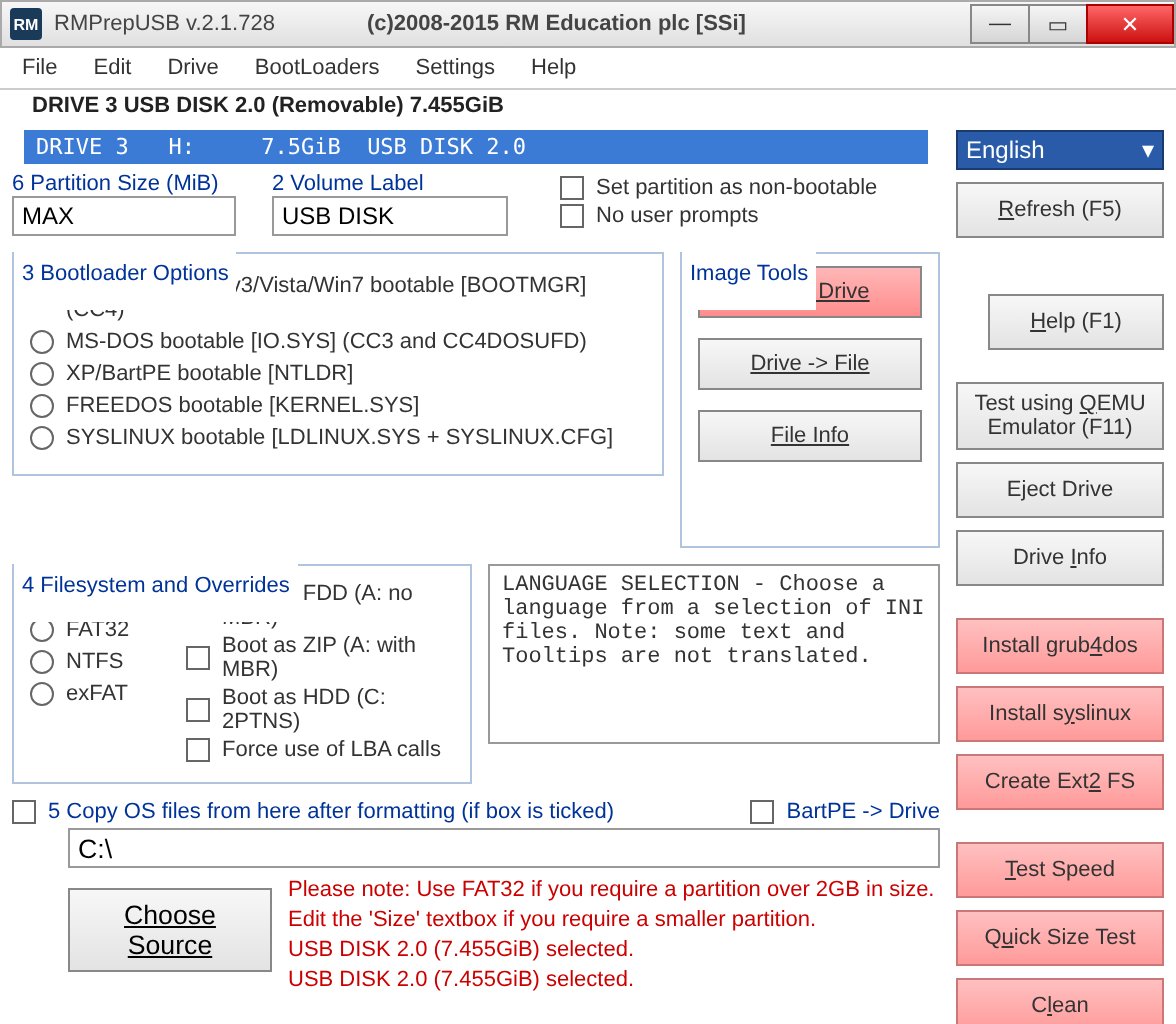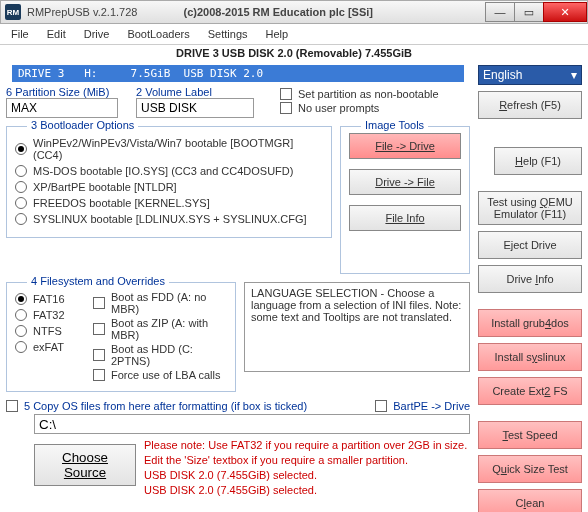--- a/index.html
+++ b/index.html
@@ -7,59 +7,59 @@
   .titlebar { background: linear-gradient(#f7f7f7,#e0e0e0); border:1px solid #aaa; height:24px; display:flex; align-items:center; justify-content:space-between; }
   .titlebar .left { display:flex; align-items:center; gap:6px; padding-left:4px; }
   .app-icon { width:16px; height:16px; background:#1a3a5a; color:#fff; font-size:8px; font-weight:bold; display:flex; align-items:center; justify-content:center; border-radius:2px;}
   .tb-title { color:#444; }
   .tb-copy { color:#444; margin-left:40px;font-weight:bold;}
   .winbtns { display:flex; }
   .winbtn { width:30px; height:20px; border:1px solid #888; background:linear-gradient(#f5f5f5,#d5d5d5); margin-left:-1px; display:flex; align-items:center; justify-content:center; font-size:11px;}
   .winbtn.close { background:linear-gradient(#f66,#c11); color:#fff; width:44px; border-color:#a00;}
   .menubar { display:flex; gap:2px; padding:2px 3px; border-bottom:1px solid #ccc; }
   .menubar span { padding:2px 8px; cursor:default; }
-  .drive-line { text-align:center; font-weight:bold; color:#222; padding:2px 4px;}
+  .drive-line { font-weight:bold; color:#222; padding:2px 16px;}
   .drive-mono { font-family: Consolas, monospace; background:#3b7bd6; color:#fff; padding:2px 6px; margin:0 6px 4px; white-space:pre;}
   .content { display:flex; }
   .main { flex:1; padding:4px 6px 6px; }
   .side { width:112px; padding:4px 6px 6px 2px; display:flex; flex-direction:column; gap:6px; }
   .lang { background:#2a5ba8; color:#fff; border:1px solid #1a3a70; height:20px; padding:2px 4px; font-size:12px; display:flex; align-items:center; justify-content:space-between;}
   .sbtn { border:1px solid #888; background:linear-gradient(#f7f7f7,#e3e3e3); height:28px; display:flex; align-items:center; justify-content:center; text-align:center; cursor:default; padding:0 2px;}
   .sbtn u { text-decoration:underline; }
   .pink { background:linear-gradient(#ffc0c0,#ff9a9a); border-color:#c77;}
   .row1 { display:flex; gap:18px; align-items:flex-start; margin-top:2px;}
   .lbl-blue { color:#003399; }
   .tinput { border:1px solid #999; height:20px; padding:0 4px; font-family:inherit; font-size:12px; width:100%;}
   .col1 { width:112px; }
   .col2 { width:118px; }
   .checks-mid { margin-left:8px; }
   .cbrow { display:flex; align-items:center; gap:6px; margin:2px 0;}
   .box12 { width:12px; height:12px; border:1px solid #666; background:#fff; flex-shrink:0;}
   .fieldset { border:1px solid #b0c4de; padding:6px 8px 8px; margin-top:8px; position:relative;}
-  .legend { position:absolute; top:-8px; left:20px; background:#fff; padding:0 4px; color:#003399;}
+  .legend { position:absolute; top:-8px; left:0; background:#fff; padding:12px 4px; color:#003399;}
   .radio { width:12px; height:12px; border:1px solid #666; border-radius:50%; background:#fff; display:inline-flex; align-items:center; justify-content:center; flex-shrink:0;}
   .radio.sel::after{ content:""; width:6px; height:6px; background:#000; border-radius:50%;}
   .optrow { display:flex; align-items:center; gap:6px; margin:4px 0;}
   .middle { display:flex; gap:8px; }
   .img-tools { width:130px; }
   .ibtn { border:1px solid #888; background:linear-gradient(#f7f7f7,#e3e3e3); height:26px; display:flex; align-items:center; justify-content:center; margin-bottom:10px;}
   .ibtn.pk { background:linear-gradient(#ffb7b7,#ff8d8d); }
   .fs-over { display:flex; gap:6px; }
   .fs-col { width:72px; }
   .ov-col { flex:1; }
   .langbox { border:1px solid #999; padding:4px 6px; font-size:11px; height:90px; overflow:hidden; flex:1;}
   .below { display:flex; align-items:center; justify-content:space-between; margin-top:6px;}
   .pathrow { display:flex; gap:8px; align-items:flex-start; margin-top:4px;}
   .pathbox { border:1px solid #999; height:20px; padding:1px 4px; flex:1; font-family:inherit;}
   .choose { border:1px solid #888; background:linear-gradient(#f7f7f7,#e3e3e3); padding:5px 12px; margin-top:6px;}
   .note-red { color:#c00; line-height:1.35; }
   .bootfs { flex:1; }
   .row-top2 { display:flex; gap:8px; }
   .mt-22 { margin-top: 22px; margin-left: 16px; }
-  .mt-8 { margin-top: 8px; }
+  .mt-8 { margin-top: 8px; font-family: Liberation Mono, monospace; }
   .mt-10 { margin-top: 10px; }
 </style>
 </head>
 <body>
 
 <div class="titlebar">
   <div class="left">
     <div class="app-icon">RM</div>
     <span class="tb-title">RMPrepUSB v.2.1.728</span>
     <span class="tb-copy">(c)2008-2015 RM Education plc [SSi]</span>

